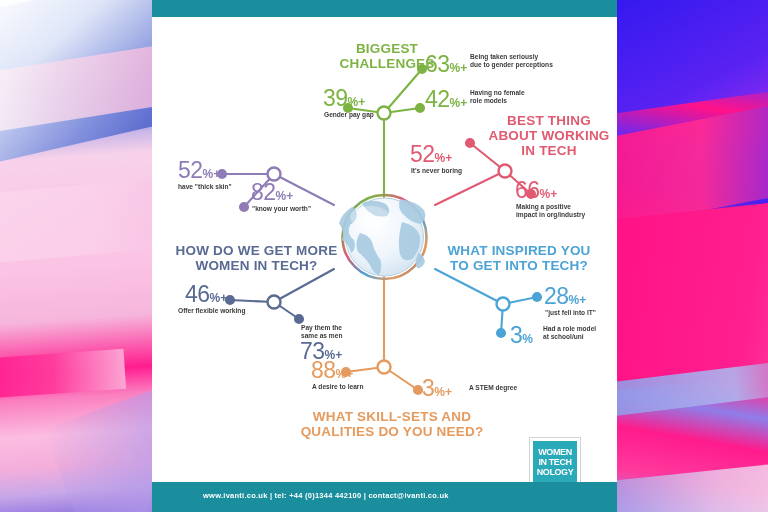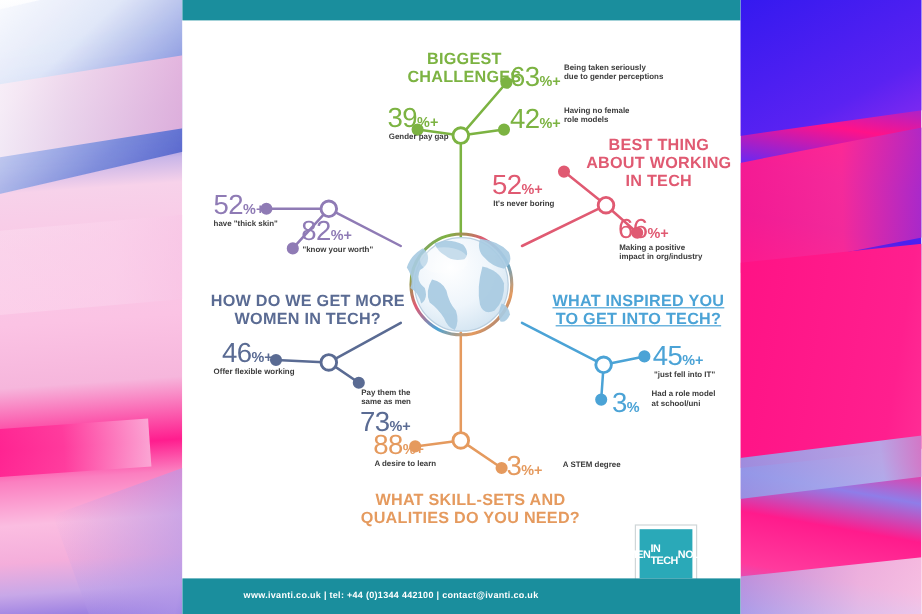--- a/index.html
+++ b/index.html
@@ -131,21 +131,21 @@
 
   
   .logo {
     position: absolute; left: 377px; top: 420px; width: 52px; height: 58px;
     background: #ffffff; border: 1px solid #cfd6d8;
     display: flex; flex-direction: column; align-items: center;
     padding: 3px 2px 2px;
   }
   .logo-box {
     width: 44px; height: 42px; background: #2aa9b8;
-    display:flex; flex-direction:row; align-items:center; justify-content:center;
+    display:flex; flex-direction:column; align-items:center; justify-content:center;
     gap: 0px; padding-top:1px;
   }
   .logo-line {
     color:#ffffff; font-size: 9px; font-weight: bold; line-height: 10px;
     letter-spacing: -.4px; font-family: "Liberation Sans", sans-serif;
   }
   .logo-name {
     margin-top: 3px; font-size: 6.5px; font-weight: bold;
     color: #3a3a3a; letter-spacing: .2px;
   }
@@ -320,25 +320,25 @@
         <span class="num">46</span><span class="pct">%+</span>
       </div>
       <div class="desc" style="left:26px; top:290px; width:110px;">Offer flexible working</div>
 
       <div class="stat c-slate" style="left:148px; top:281px;margin-top:40px;">
         <span class="num">73</span><span class="pct">%+</span>
       </div>
       <div class="desc" style="left:149px; top:307px; width:80px;">Pay them the
 same as men</div>
 
-      <div class="heading c-blue" style="left:300px; top:226px; width:160px; text-align:center;text-decoration:underline;">WHAT INSPIRED YOU
+      <div class="heading c-blue" style="left:287px; top:226px; width:160px; text-align:center;">WHAT INSPIRED YOU
 TO GET INTO TECH?</div>
 
       <div class="stat c-blue" style="left:392px; top:266px;">
-        <span class="num">45</span><span class="pct">%+</span>
+        <span class="num">28</span><span class="pct">%+</span>
       </div>
       <div class="desc" style="left:393px; top:292px; width:90px;">"just fell into IT"</div>
 
       <div class="stat c-blue" style="left:358px; top:305px;">
         <span class="num">3</span><span class="pct">%</span>
       </div>
       <div class="desc" style="left:391px; top:308px; width:90px;">Had a role model
 at school/uni</div>
 
       <div class="stat c-orange" style="left:159px; top:340px;">

